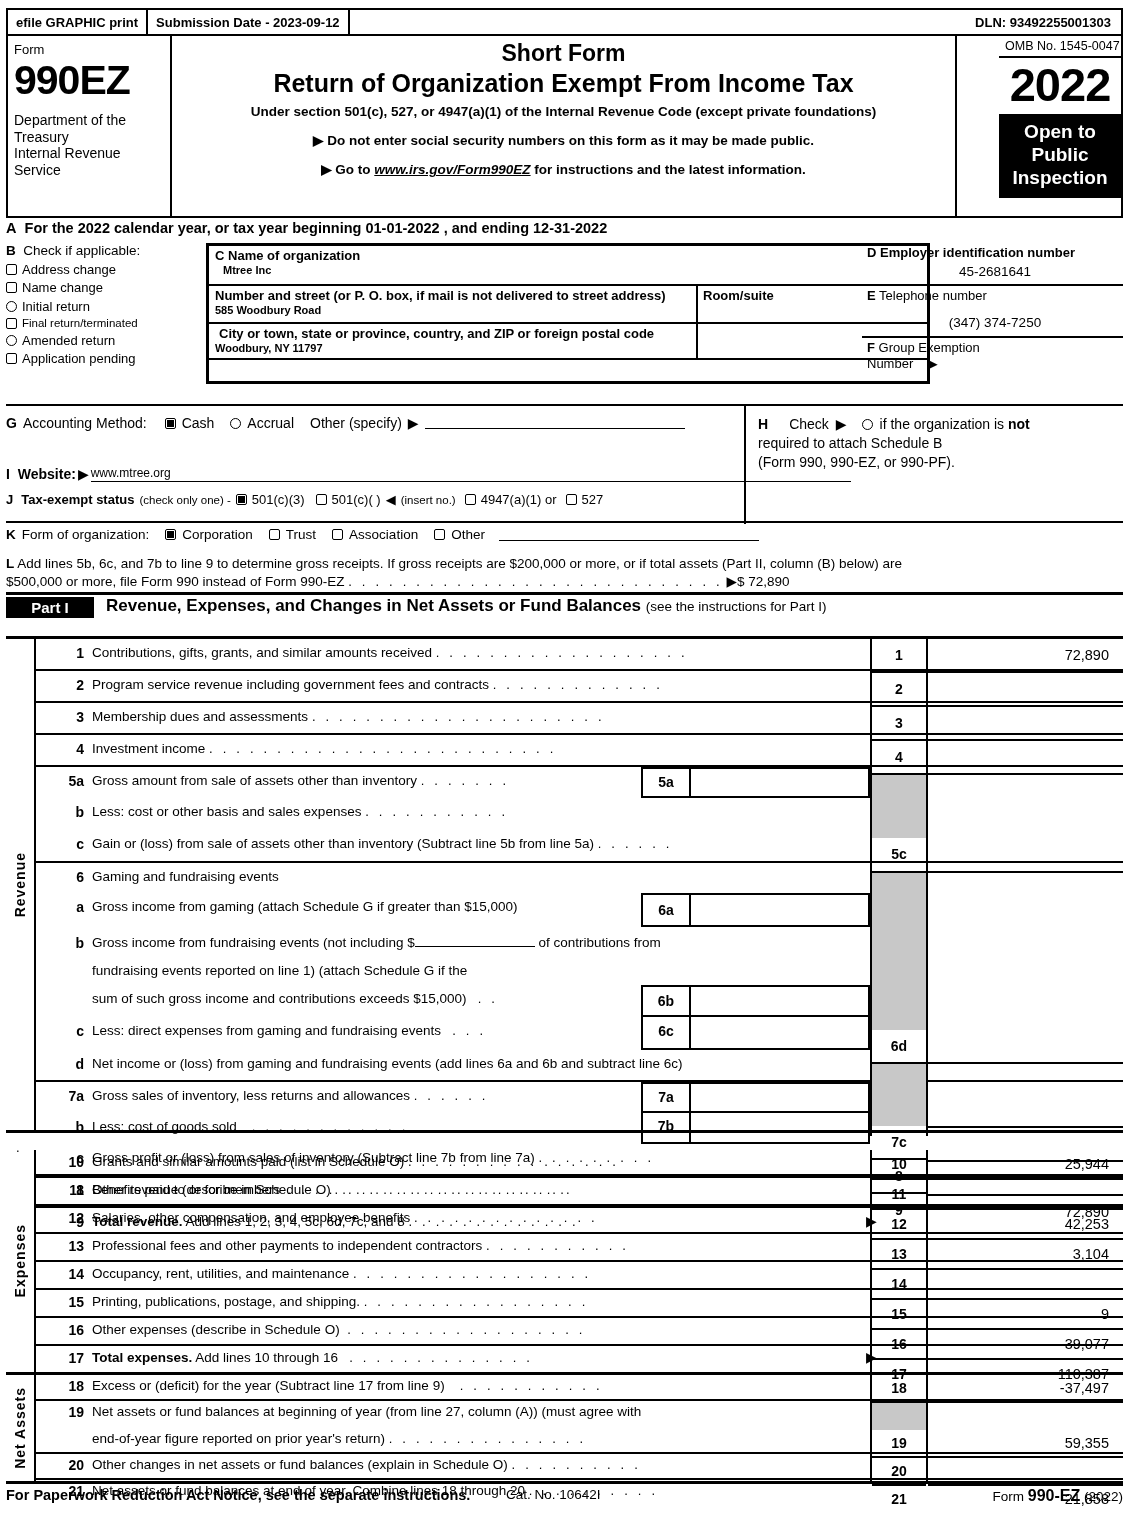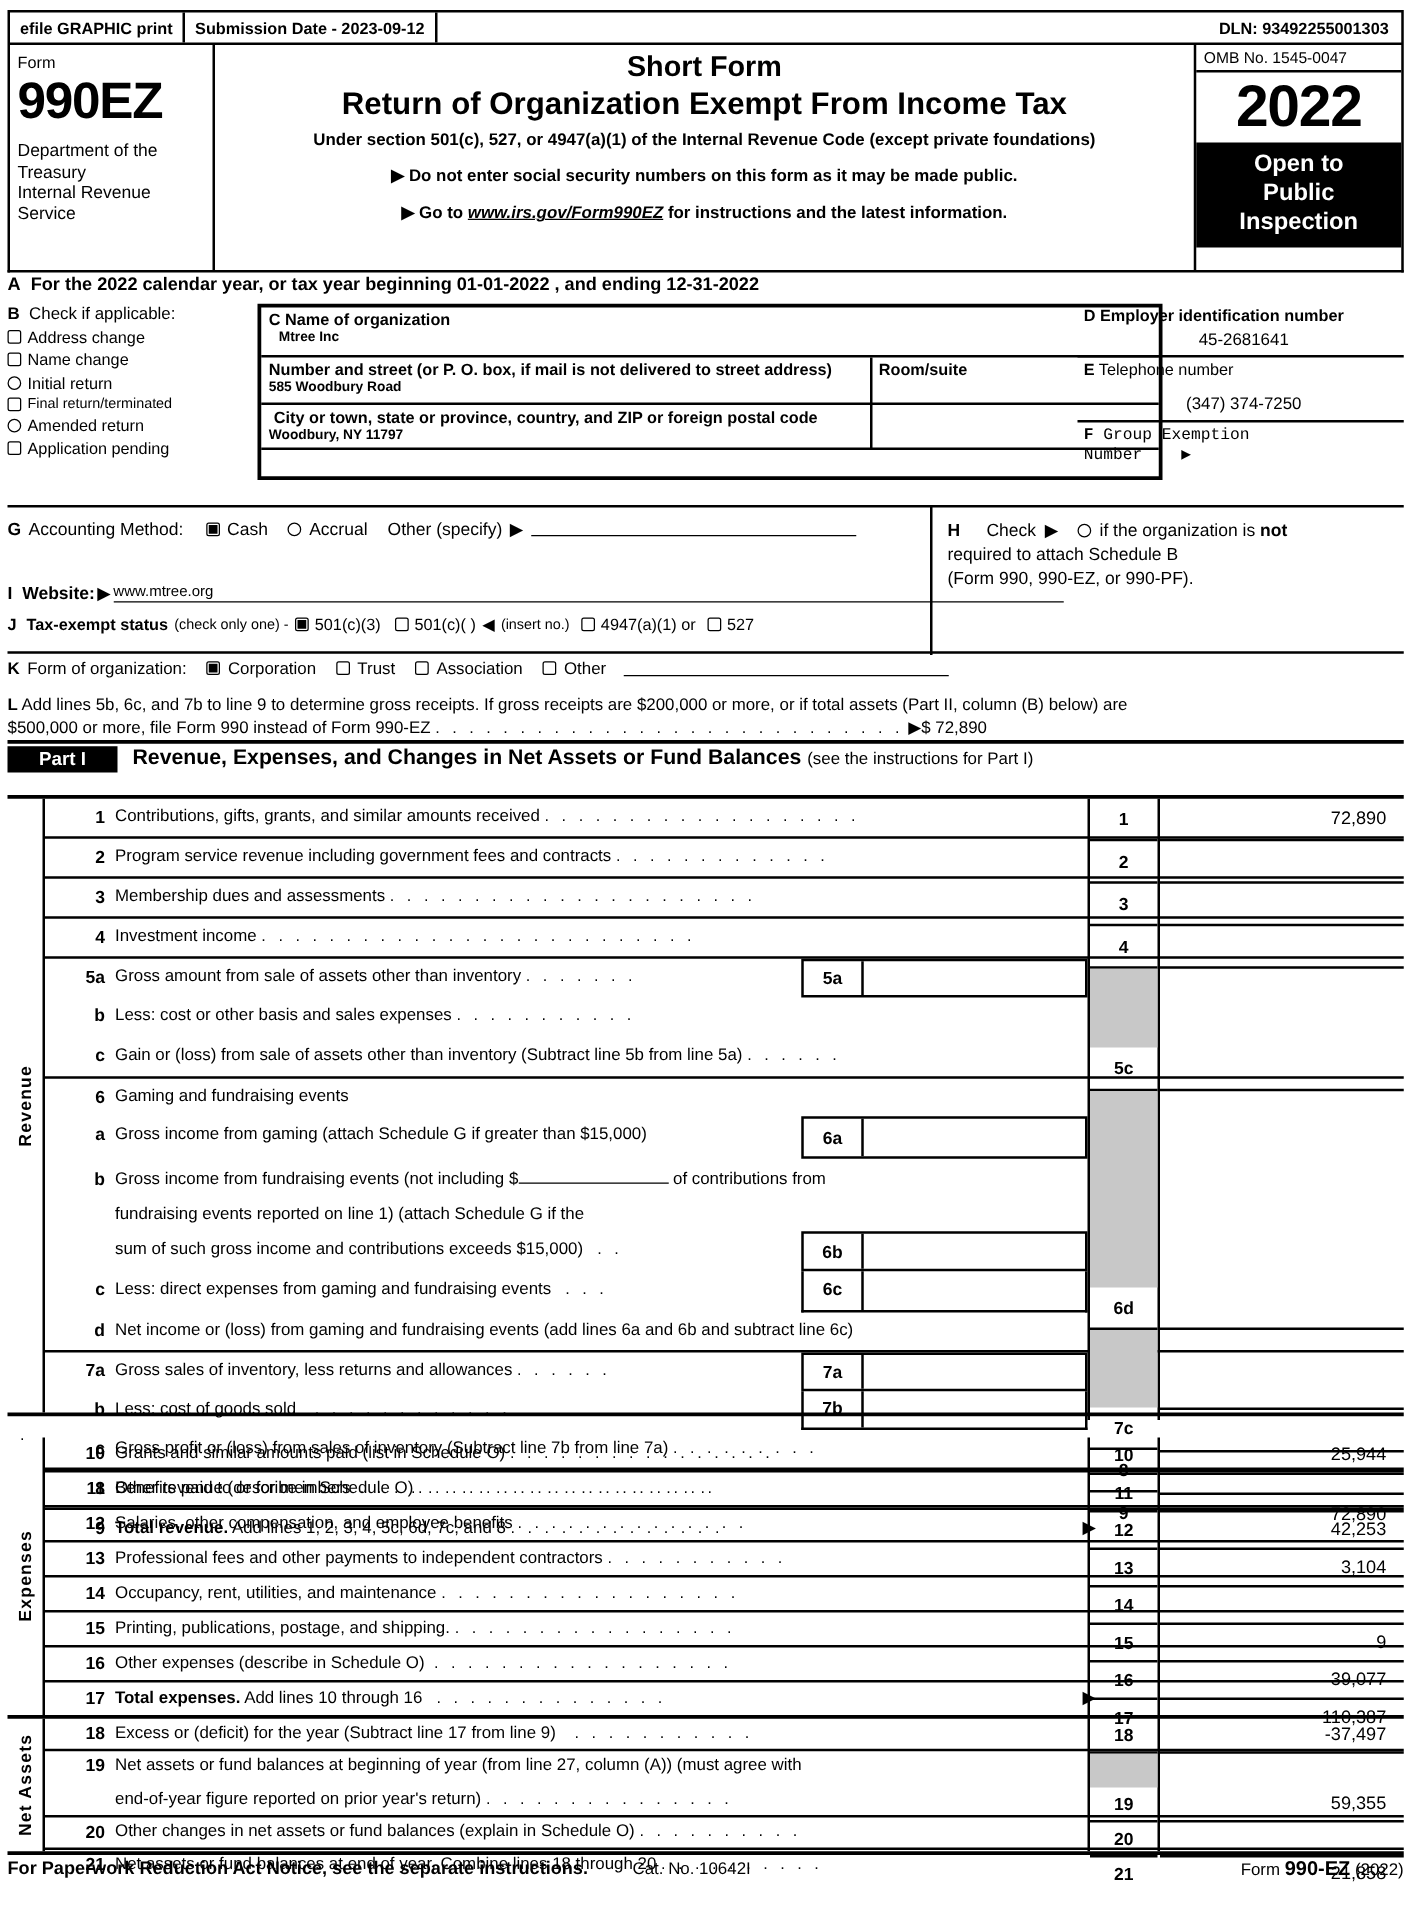--- a/index.html
+++ b/index.html
@@ -32,21 +32,21 @@
   .mh-form{font-size:13px;}
   .mh-990{font-size:41px;font-weight:bold;letter-spacing:-1px;line-height:1.05;margin-top:2px;}
   .mh-dept{font-size:14px;line-height:1.18;margin-top:10px;}
   .mh-mid{position:absolute;left:166px;top:0;right:168px;height:100%;padding:4px 6px 0 6px;box-sizing:border-box;text-align:center;}
   .mh-short{font-size:23px;font-weight:bold;line-height:1.15;}
   .mh-title{font-size:25px;font-weight:bold;line-height:1.2;margin-top:2px;}
   .mh-under{font-size:13.5px;font-weight:bold;margin-top:6px;}
   .mh-bullet{font-size:13.5px;font-weight:bold;margin-top:13px;}
   .mh-bullet2{font-size:13.5px;font-weight:bold;margin-top:13px;}
   .mh-link{text-decoration:underline;font-style:italic;}
-  .mh-right{position:absolute;right:0;top:0;width:166px;height:100%;border-left:2px solid #000;box-sizing:border-box;}
+  .mh-right{position:absolute;right:0;top:0;width:166px;height:100%;border-left:2px solid #000;box-sizing:border-box;padding-left:42px;}
   .omb{font-size:12.5px;padding:3px 0 3px 6px;border-bottom:2px solid #000;}
   .yr{font-size:47px;font-weight:bold;text-align:center;line-height:1;padding:3px 0 6px 0;letter-spacing:-1px;}
   .opi{background:#000;color:#fff;font-size:19px;font-weight:bold;text-align:center;line-height:1.22;padding:6px 0 8px 0;}
 
   
   .lineA{position:absolute;left:6px;top:220px;width:1117px;font-size:14.5px;font-weight:bold;}
   .lineA .ltr{font-weight:bold;}
 
   
   .blkBox{position:absolute;left:6px;top:243px;width:1117px;height:152px;box-sizing:border-box;}
@@ -67,21 +67,21 @@
   .bC .r.r3{height:36px;}
   .bC .r.r4{height:none;border-bottom:none;height:21px;}
   .lab{font-size:13px;}
   .val{font-size:11px;margin-top:1px;}
   .roomsuite{position:absolute;left:487px;top:0;width:165px;height:74px;border-left:2px solid #000;box-sizing:border-box;padding:2px 0 0 5px;font-size:13px;}
 
   .bD{position:absolute;left:856px;top:0;width:261px;height:141px;box-sizing:border-box;}
   .bD .seg{border-bottom:2px solid #000;box-sizing:border-box;padding:2px 0 0 5px;}
   .bD .seg.s1{height:43px;}
   .bD .seg.s2{height:52px;}
-  .bD .seg.s3{height:46px;border-bottom:none;font-family:Liberation Mono, monospace;}
+  .bD .seg.s3{height:46px;border-bottom:none;}
   .bD .t{font-size:13px;}
   .bD .t b{font-weight:bold;}
   .bD .v{font-size:13.5px;text-align:center;margin-top:4px;}
 
   
   .ghRule{position:absolute;left:6px;top:404px;width:1117px;border-top:2px solid #000;}
   .gBlock{position:absolute;left:6px;top:415px;width:735px;font-size:14px;}
   .gRow{display:flex;align-items:center;gap:6px;}
   .uline{display:inline-block;border-bottom:1.6px solid #000;height:11px;}
   .websiteRow{position:absolute;left:6px;top:466px;font-size:14px;display:flex;align-items:flex-end;gap:2px;}

